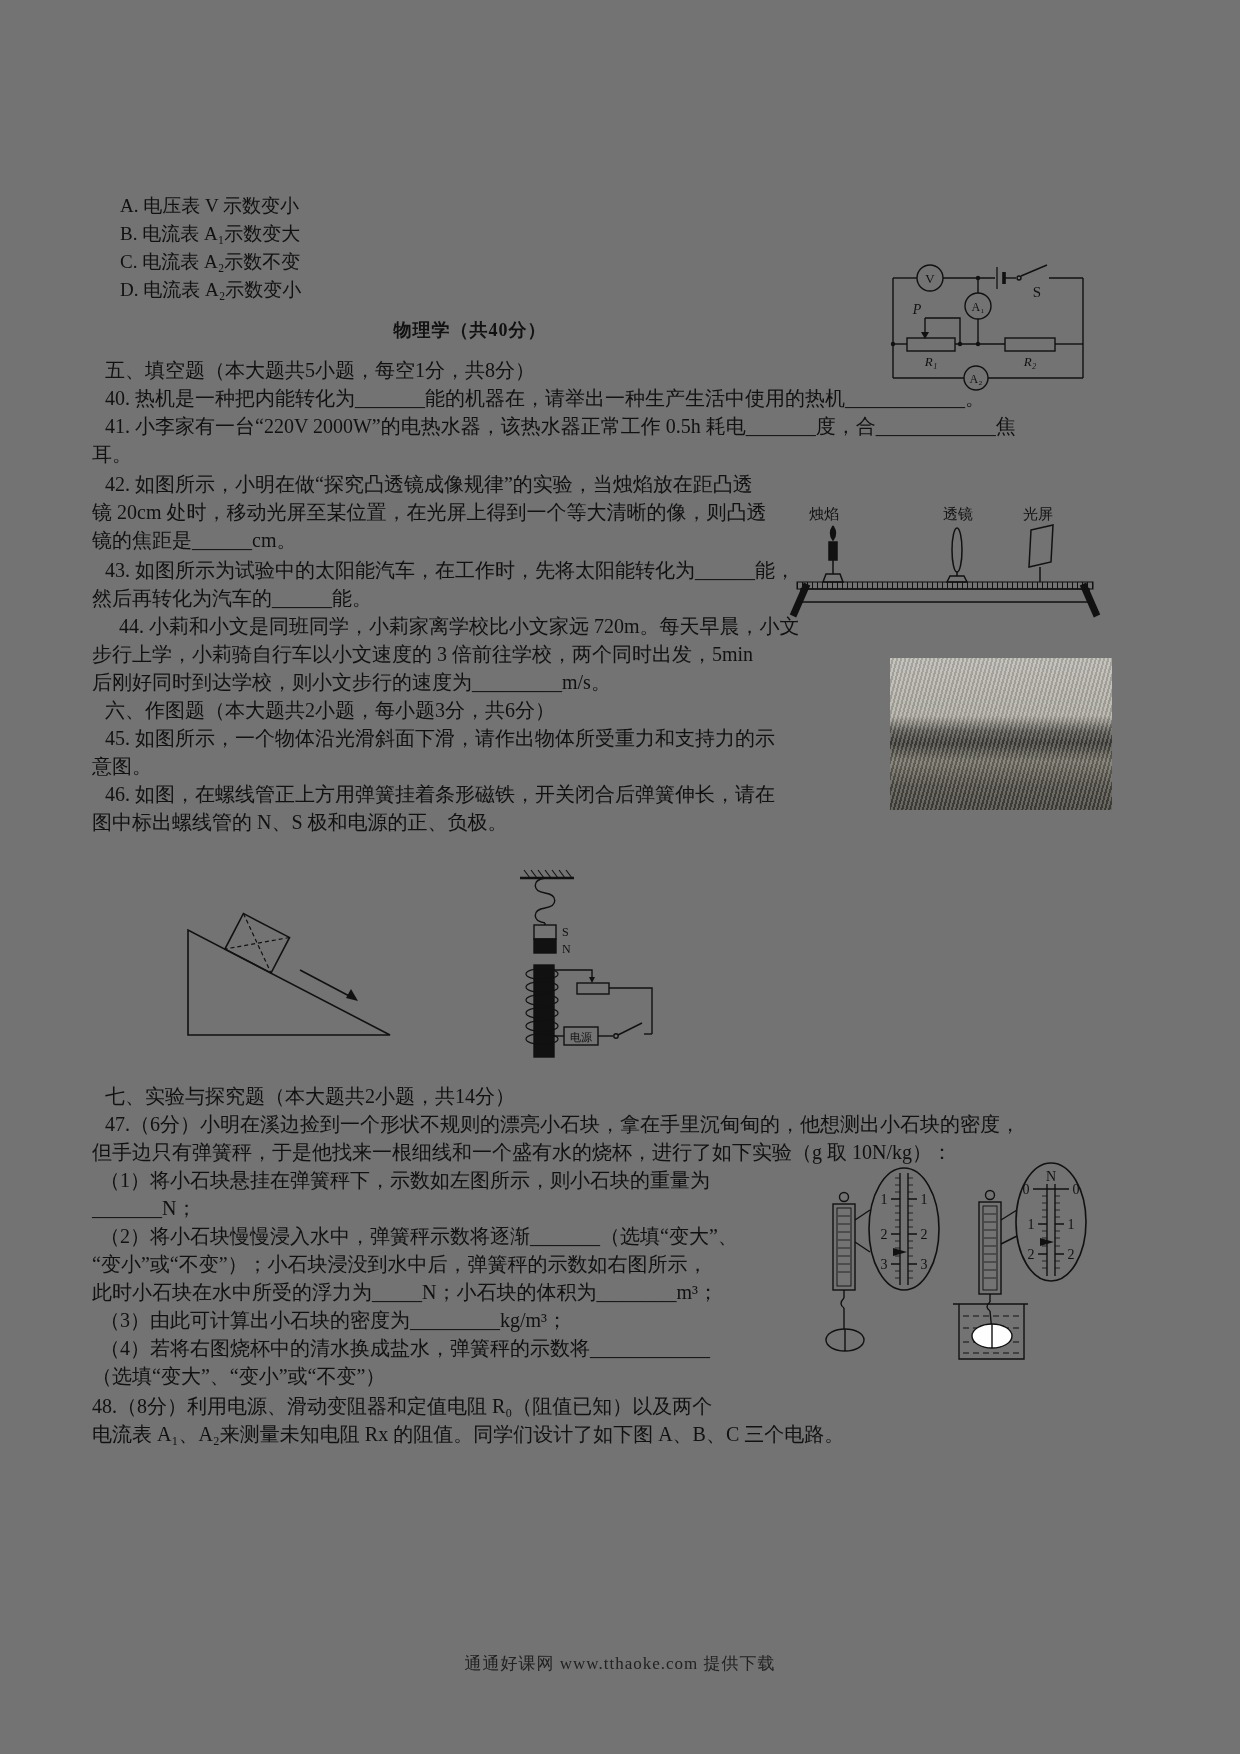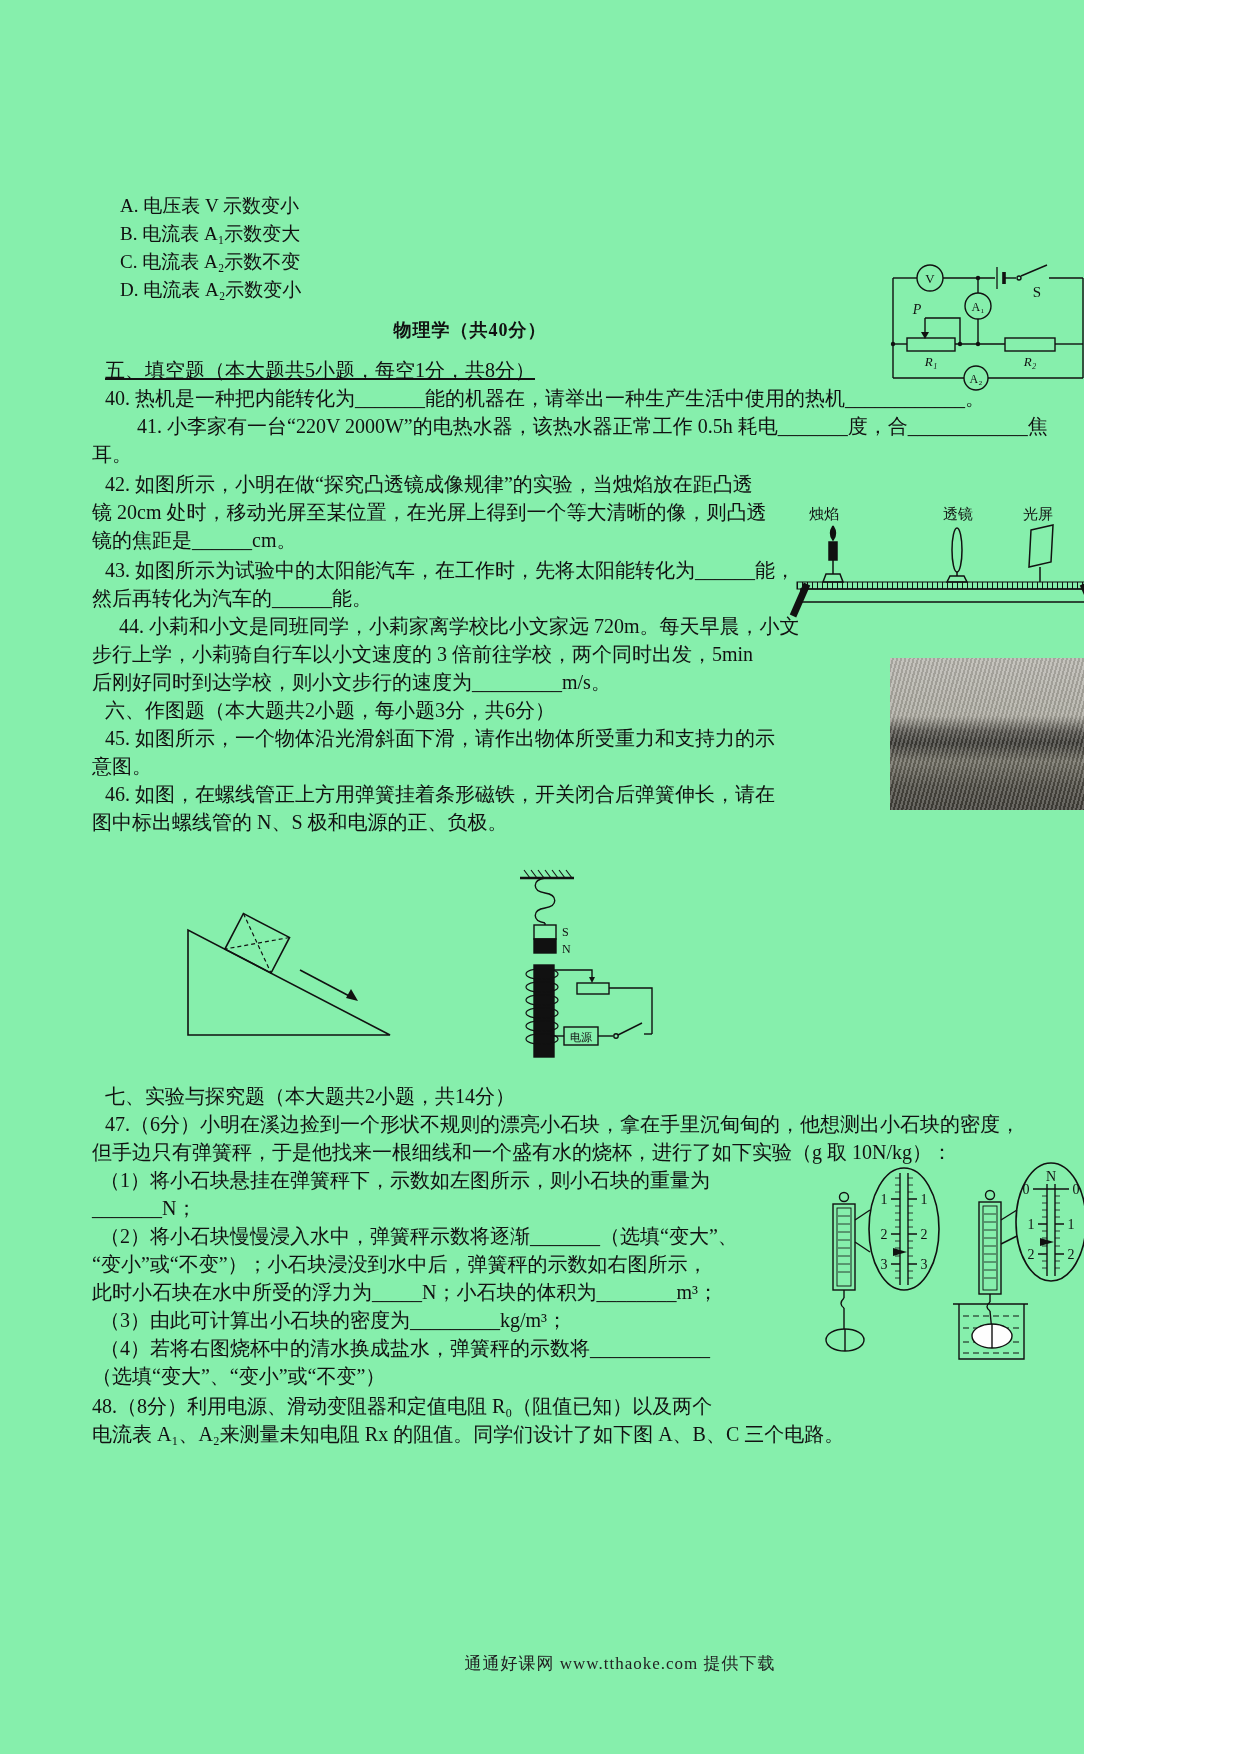--- a/index.html
+++ b/index.html
@@ -1,16 +1,16 @@
 <!DOCTYPE html>
 <html><head>
 <meta charset="utf-8">
 <style>
   html,body{margin:0;padding:0;background:#ffffff;}
-  #page{position:relative;width:1084px;height:1754px;background:#86efac;
+  #page{position:relative;width:1240px;height:1754px;background:#737373;
         font-family:"Liberation Serif","DejaVu Serif",serif;color:#111;overflow:hidden;}
   .ln{position:absolute;white-space:nowrap;font-size:20px;line-height:28px;}
   .opt{position:absolute;white-space:nowrap;font-size:19px;line-height:28px;}
   .title{position:absolute;left:90px;top:318px;width:760px;text-align:center;
          font-size:18px;font-weight:bold;letter-spacing:1px;}
   .footer{position:absolute;left:0;top:1652px;width:1240px;text-align:center;
           font-size:17px;color:#222;letter-spacing:1px;}
   svg{position:absolute;overflow:visible;}
   svg text{font-family:"Liberation Serif","DejaVu Serif",serif;fill:#111;}
   .photo{position:absolute;left:890px;top:658px;width:222px;height:152px;
@@ -66,23 +66,23 @@
     <text x="93" y="55" font-size="12" text-anchor="middle">A₁</text>
     <text x="91" y="127" font-size="12" text-anchor="middle">A₂</text>
     <text x="152" y="41" font-size="15" text-anchor="middle">S</text>
     <text x="32" y="58" font-size="14" font-style="italic" text-anchor="middle">P</text>
     <text x="46" y="110" font-size="13" font-style="italic" text-anchor="middle">R₁</text>
     <text x="145" y="110" font-size="13" font-style="italic" text-anchor="middle">R₂</text>
   </svg>
 
   <div class="title">物理学（共40分）</div>
 
-  <div class="ln" style="left:105px;top:356px;text-decoration:underline;">五、填空题（本大题共5小题，每空1分，共8分）</div>
+  <div class="ln" style="left:105px;top:356px;">五、填空题（本大题共5小题，每空1分，共8分）</div>
   <div class="ln" style="left:105px;top:384px;">40. 热机是一种把内能转化为_______能的机器在，请举出一种生产生活中使用的热机____________。</div>
-  <div class="ln" style="left:105px;top:412px;margin-left:32px;">41. 小李家有一台“220V 2000W”的电热水器，该热水器正常工作 0.5h 耗电_______度，合____________焦</div>
+  <div class="ln" style="left:105px;top:412px;">41. 小李家有一台“220V 2000W”的电热水器，该热水器正常工作 0.5h 耗电_______度，合____________焦</div>
   <div class="ln" style="left:92px;top:440px;">耳。</div>
   <div class="ln" style="left:105px;top:470px;">42. 如图所示，小明在做“探究凸透镜成像规律”的实验，当烛焰放在距凸透</div>
   <div class="ln" style="left:92px;top:498px;">镜 20cm 处时，移动光屏至某位置，在光屏上得到一个等大清晰的像，则凸透</div>
   <div class="ln" style="left:92px;top:526px;">镜的焦距是______cm。</div>
   <div class="ln" style="left:105px;top:556px;">43. 如图所示为试验中的太阳能汽车，在工作时，先将太阳能转化为______能，</div>
   <div class="ln" style="left:92px;top:584px;">然后再转化为汽车的______能。</div>
   <div class="ln" style="left:105px;top:612px;margin-left:14px;">44. 小莉和小文是同班同学，小莉家离学校比小文家远 720m。每天早晨，小文</div>
   <div class="ln" style="left:92px;top:640px;">步行上学，小莉骑自行车以小文速度的 3 倍前往学校，两个同时出发，5min</div>
   <div class="ln" style="left:92px;top:668px;">后刚好同时到达学校，则小文步行的速度为_________m/s。</div>
 

